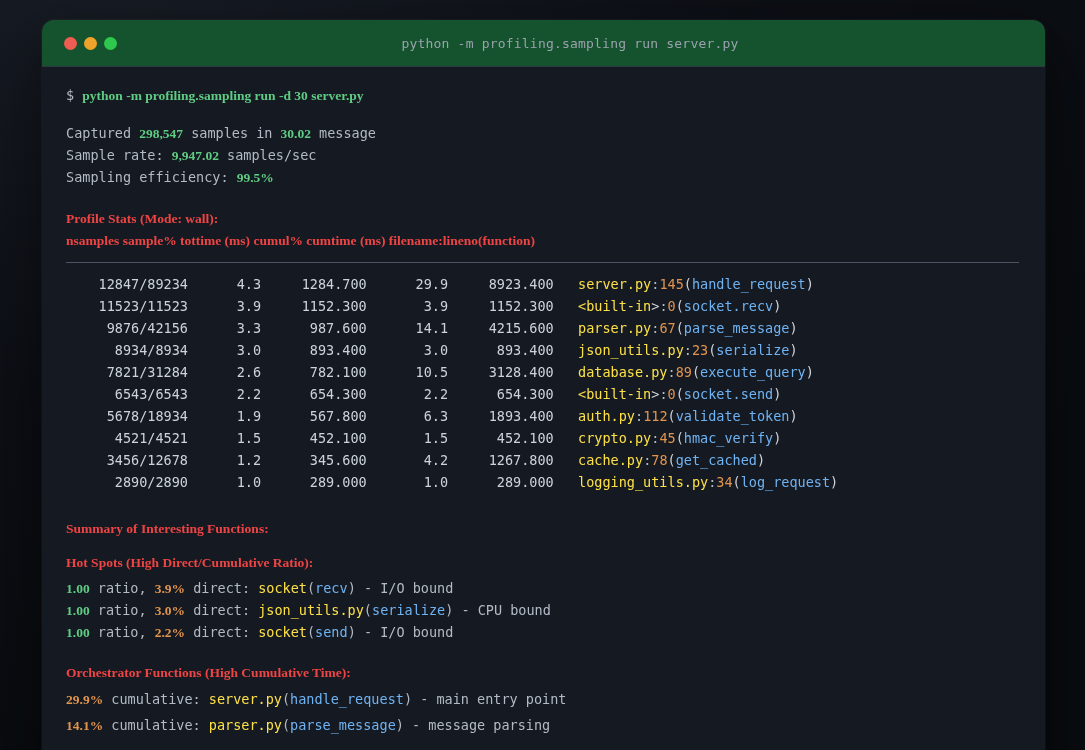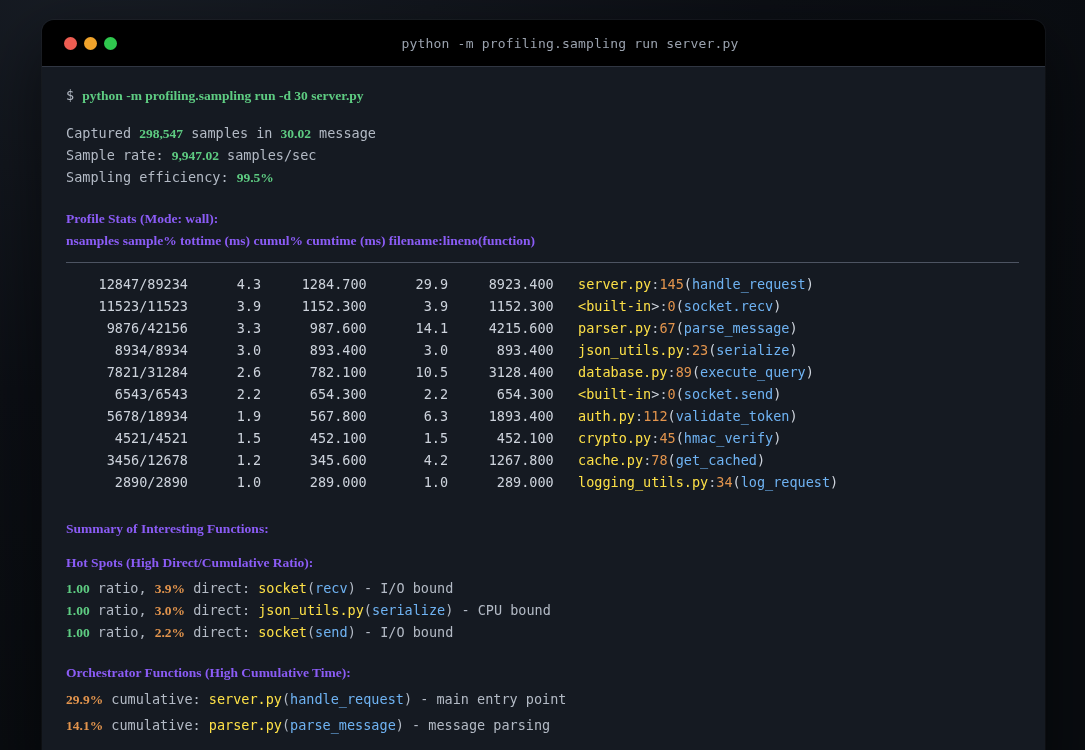--- a/index.html
+++ b/index.html
@@ -9,41 +9,41 @@
     background-image:radial-gradient(1200px 800px at 10% -6%, #181d25 0%, #0c0f15 55%, #090c10 100%);
     font-family:"DejaVu Sans Mono", monospace;
   }
   .window{
     position:absolute;left:42px;top:20px;width:1003px;height:764px;
     background:#151a22;border-radius:12px;
     box-shadow:0 24px 70px rgba(0,0,0,.55), 0 0 0 1px rgba(255,255,255,.04);
   }
   .titlebar{
     height:47px;display:flex;align-items:center;padding:0 22px;
-    background:#000000;border-bottom:1px solid #303642;
+    background:#14532d;border-bottom:1px solid #303642;
     border-radius:12px 12px 0 0;box-sizing:border-box;
   }
   .lights{display:flex;gap:7px;align-items:center;}
   .dot{width:13px;height:13px;border-radius:50%;display:inline-block;}
   .dot-red{background:#ee5d52;}
   .dot-yellow{background:#f0a32b;}
   .dot-green{background:#2fc84e;}
   .title{flex:1;text-align:center;color:#9aa2ae;font-size:13px;letter-spacing:.2px;}
   .content{
     padding:17px 24px 0 24px;
     font-size:13.5px;line-height:22px;color:#b3bac5;
   }
   .line{white-space:pre;height:22px;}
   .b{font-weight:bold;font-family:Liberation Serif, serif;}
   .c-fg{color:#b3bac5;}
   .c-bright{color:#cdd3dc;}
   .c-green{color:#5ecc82;}
   .c-greenf{color:#fde047;}
   .c-orange{color:#e2944d;}
-  .c-blue{color:#8b5cf6;}
+  .c-blue{color:#ef4444;}
   .c-bluefn{color:#6fb3f3;}
   .divider{height:1px;background:#4d5462;margin:10px 0;width:953px;}
   .gap-blank{margin-top:16px;}
   .gap-para{margin-top:0;}
   .gap-section{margin-top:20px;}
   .gap-summary{margin-top:25px;}
   .gap-sub{margin-top:12px;}
   .gap-first{margin-top:3px;}
   .gap-orch{margin-top:19px;}
   .gap-small{margin-top:4px;}

